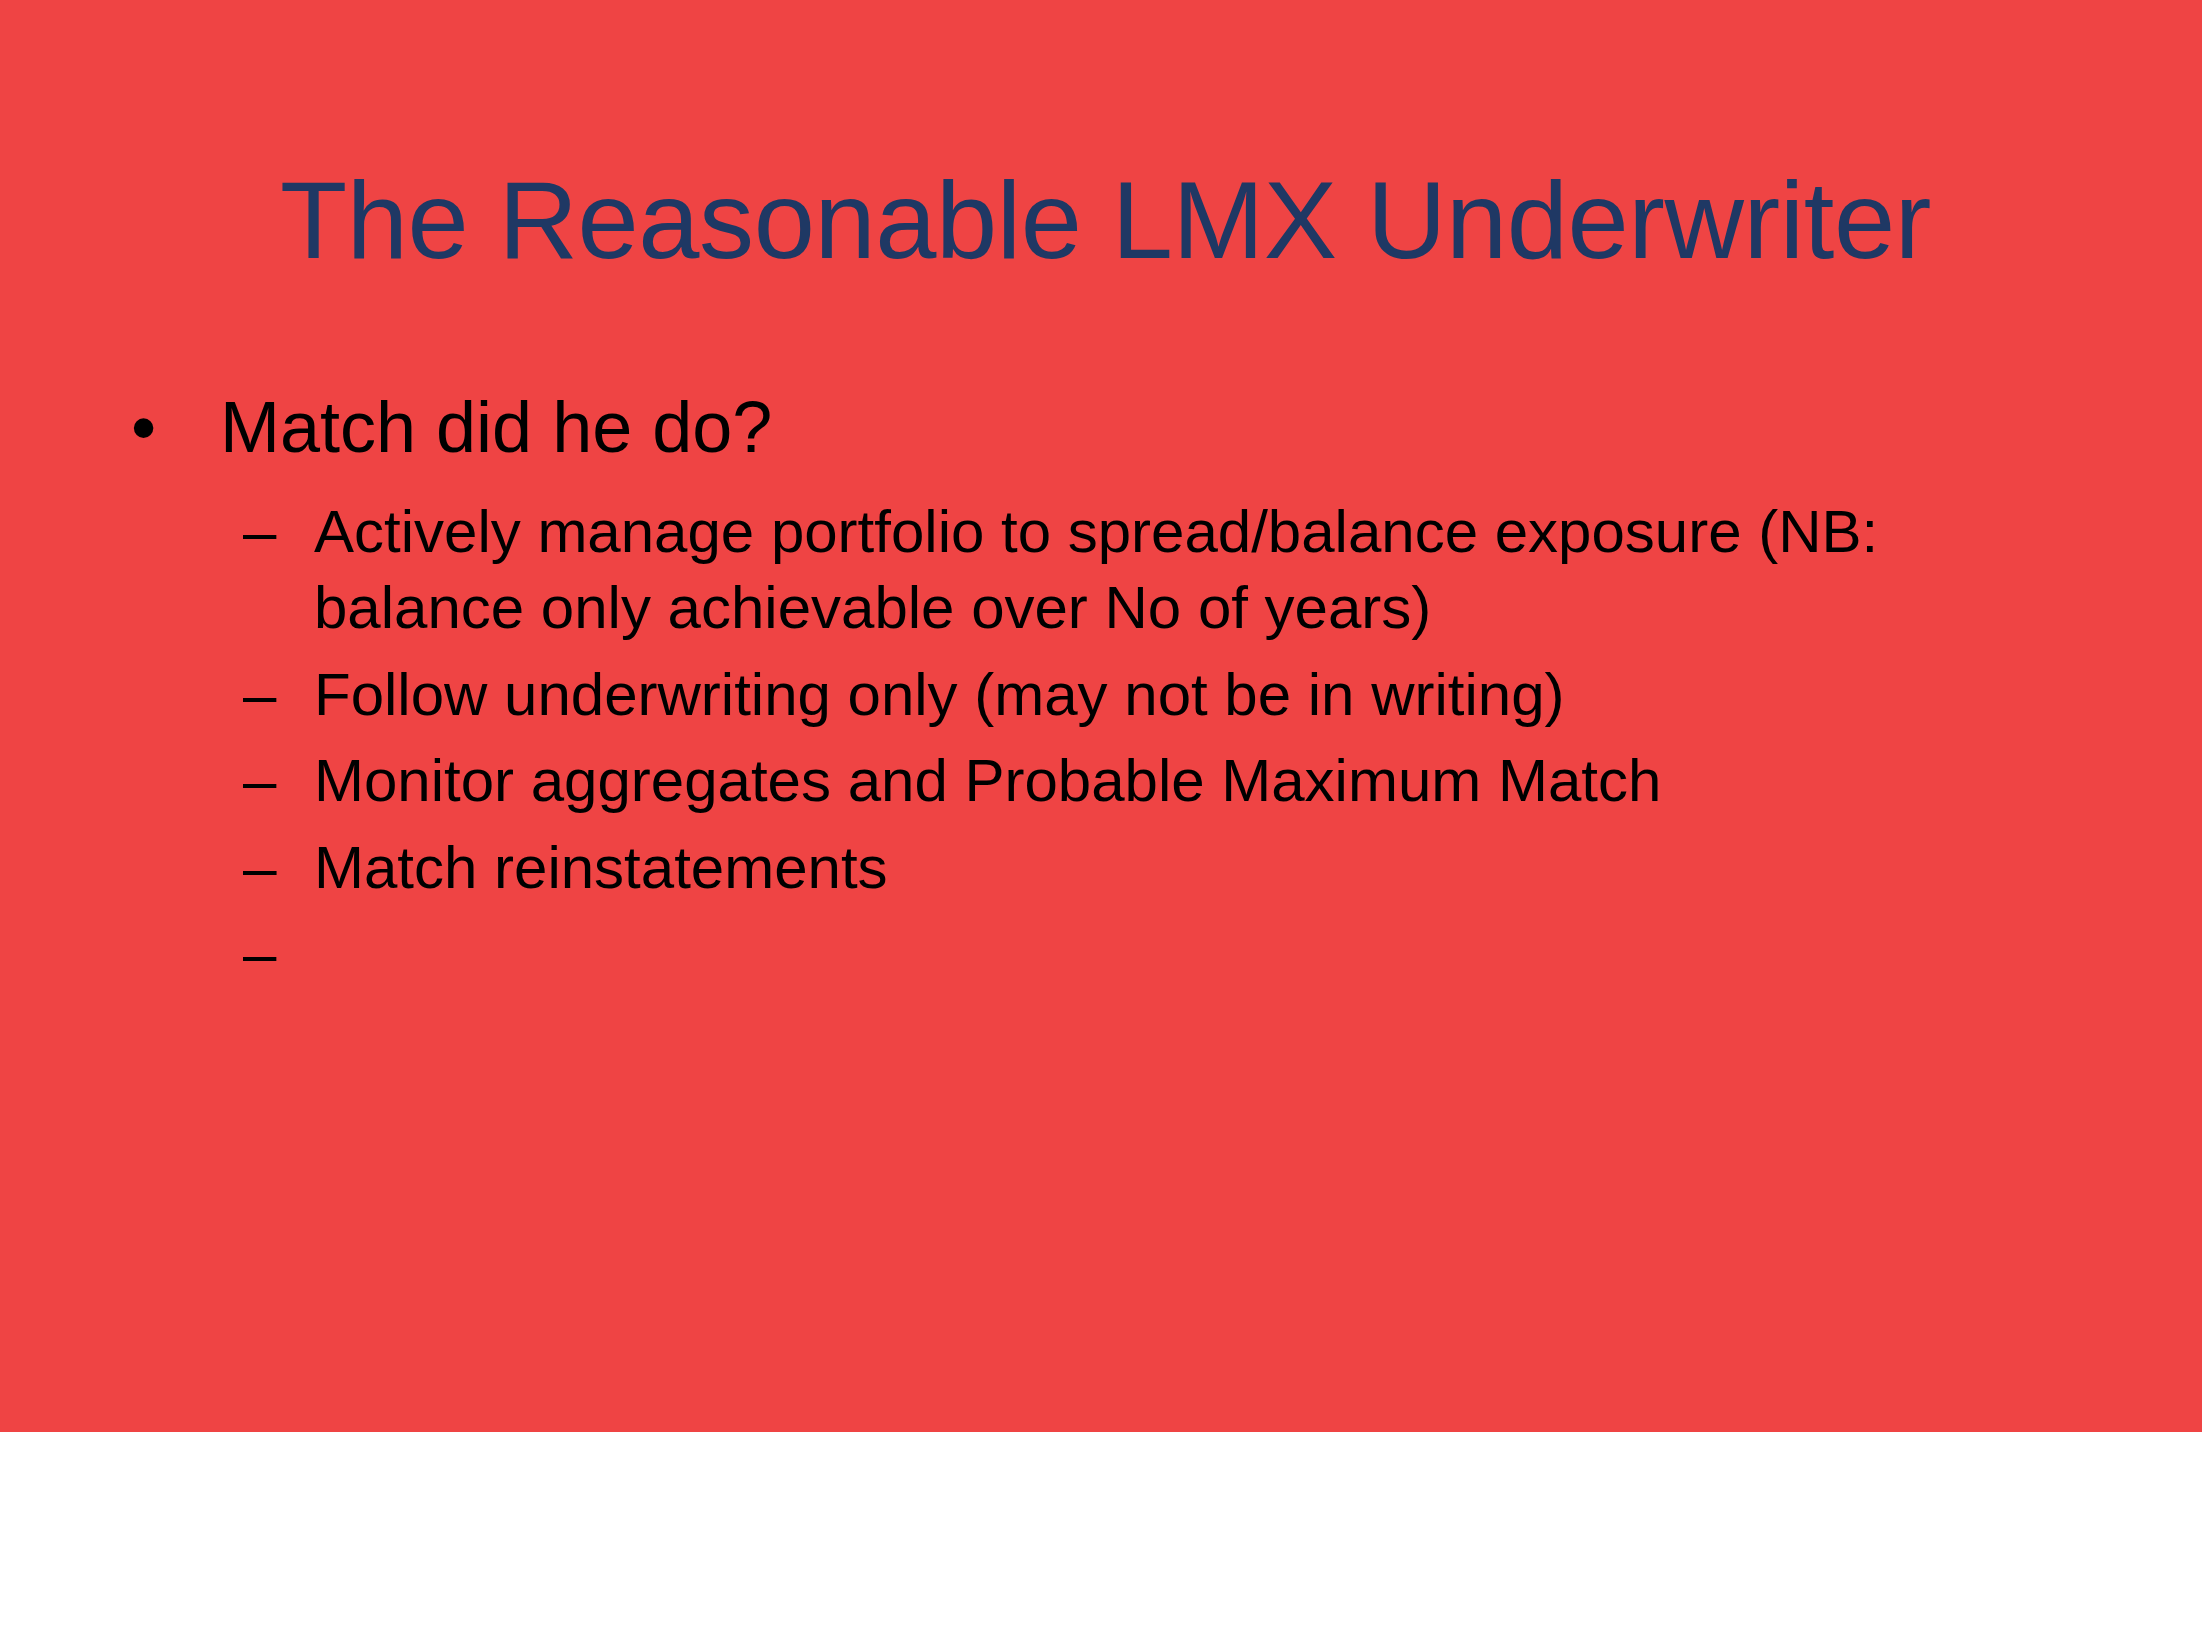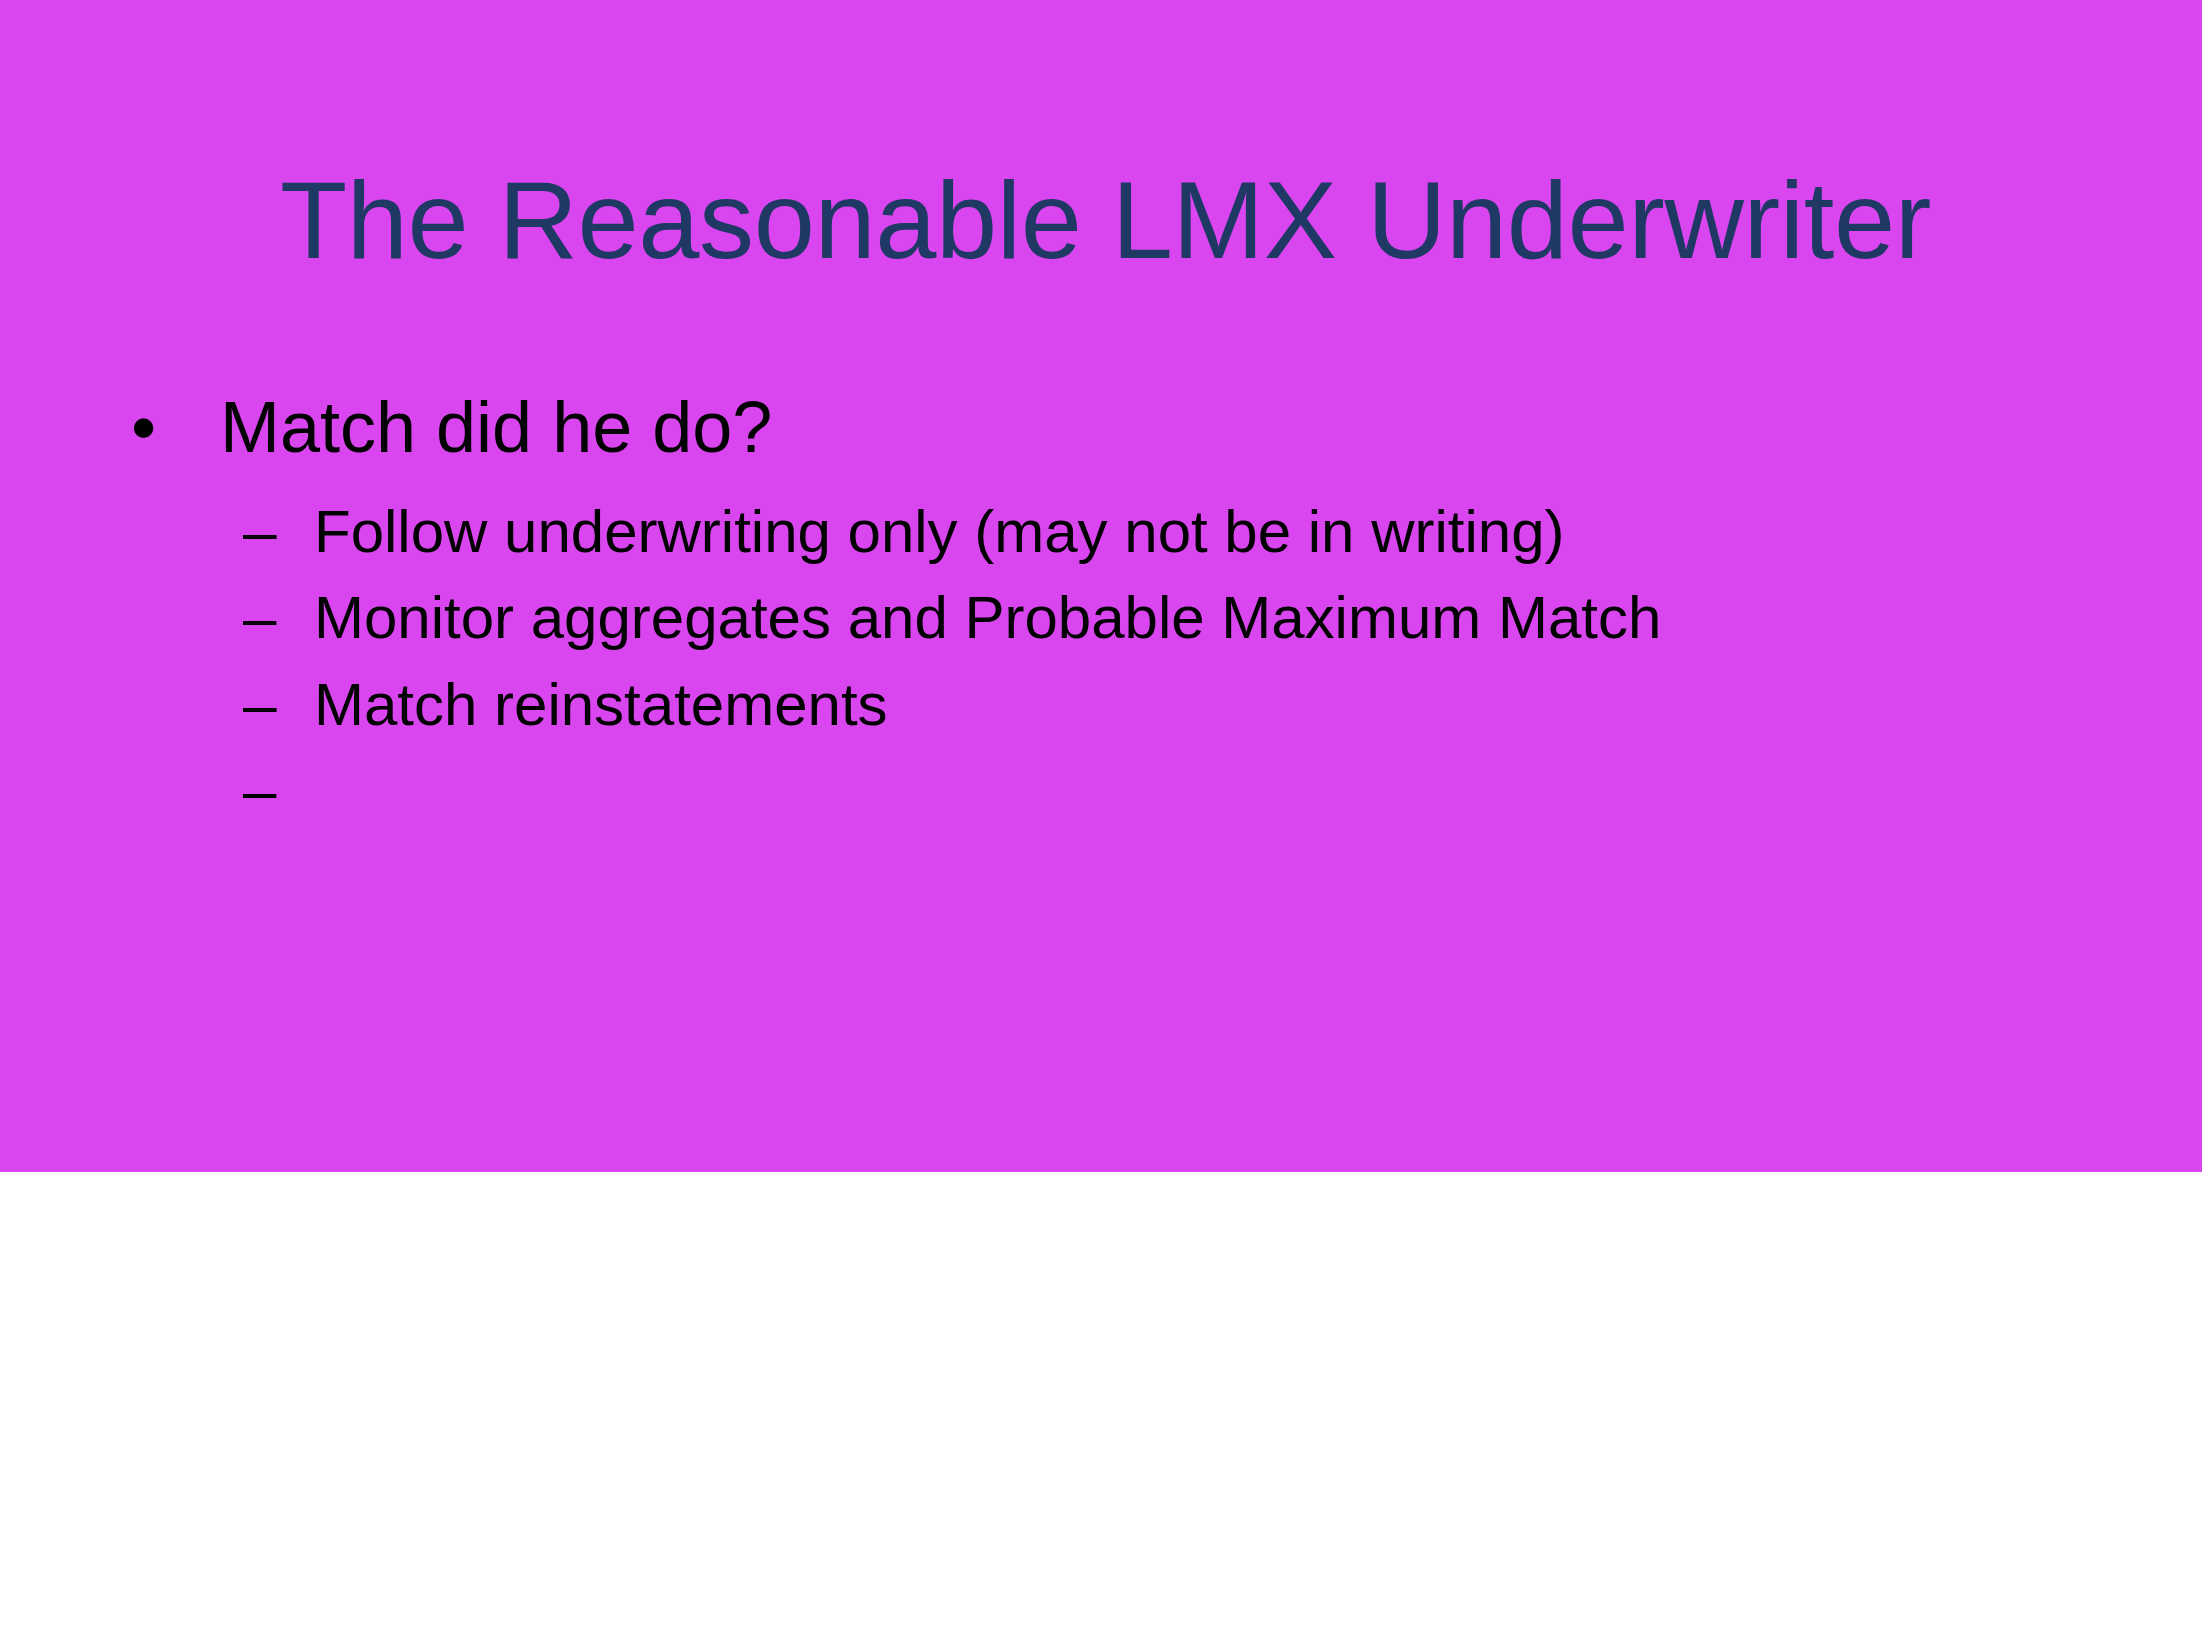--- a/index.html
+++ b/index.html
@@ -12,22 +12,22 @@
     width: 2203px;
     height: 1652px;
     overflow: hidden;
     font-family: "Liberation Sans", "DejaVu Sans", sans-serif;
     -webkit-font-smoothing: antialiased;
   }
 
   .slide {
     position: relative;
     width: 2203px;
-    height: 1172px;
-    background: #d946ef;
+    height: 1432px;
+    background: #ef4444;
     box-sizing: border-box;
   }
 
   
   .slide-title {
     position: absolute;
     left: 129px;
     top: 83px;
     width: 1953px;
     text-align: center;
@@ -106,20 +106,21 @@
 
     <div class="lvl1">
       <span class="marker">•</span>
       <span class="lvl1-text">Match did he do?</span>
     </div>
 
     <ul class="lvl2-list">
 
       <li class="lvl2">
         <span class="marker">–</span>
+        <span class="lvl2-text">Actively manage portfolio to spread/balance exposure (NB: balance only achievable over No of years)</span>
       </li>
 
       <li class="lvl2">
         <span class="marker">–</span>
         <span class="lvl2-text">Follow underwriting only (may not be in writing)</span>
       </li>
 
       <li class="lvl2">
         <span class="marker">–</span>
         <span class="lvl2-text">Monitor aggregates and Probable Maximum Match</span>

